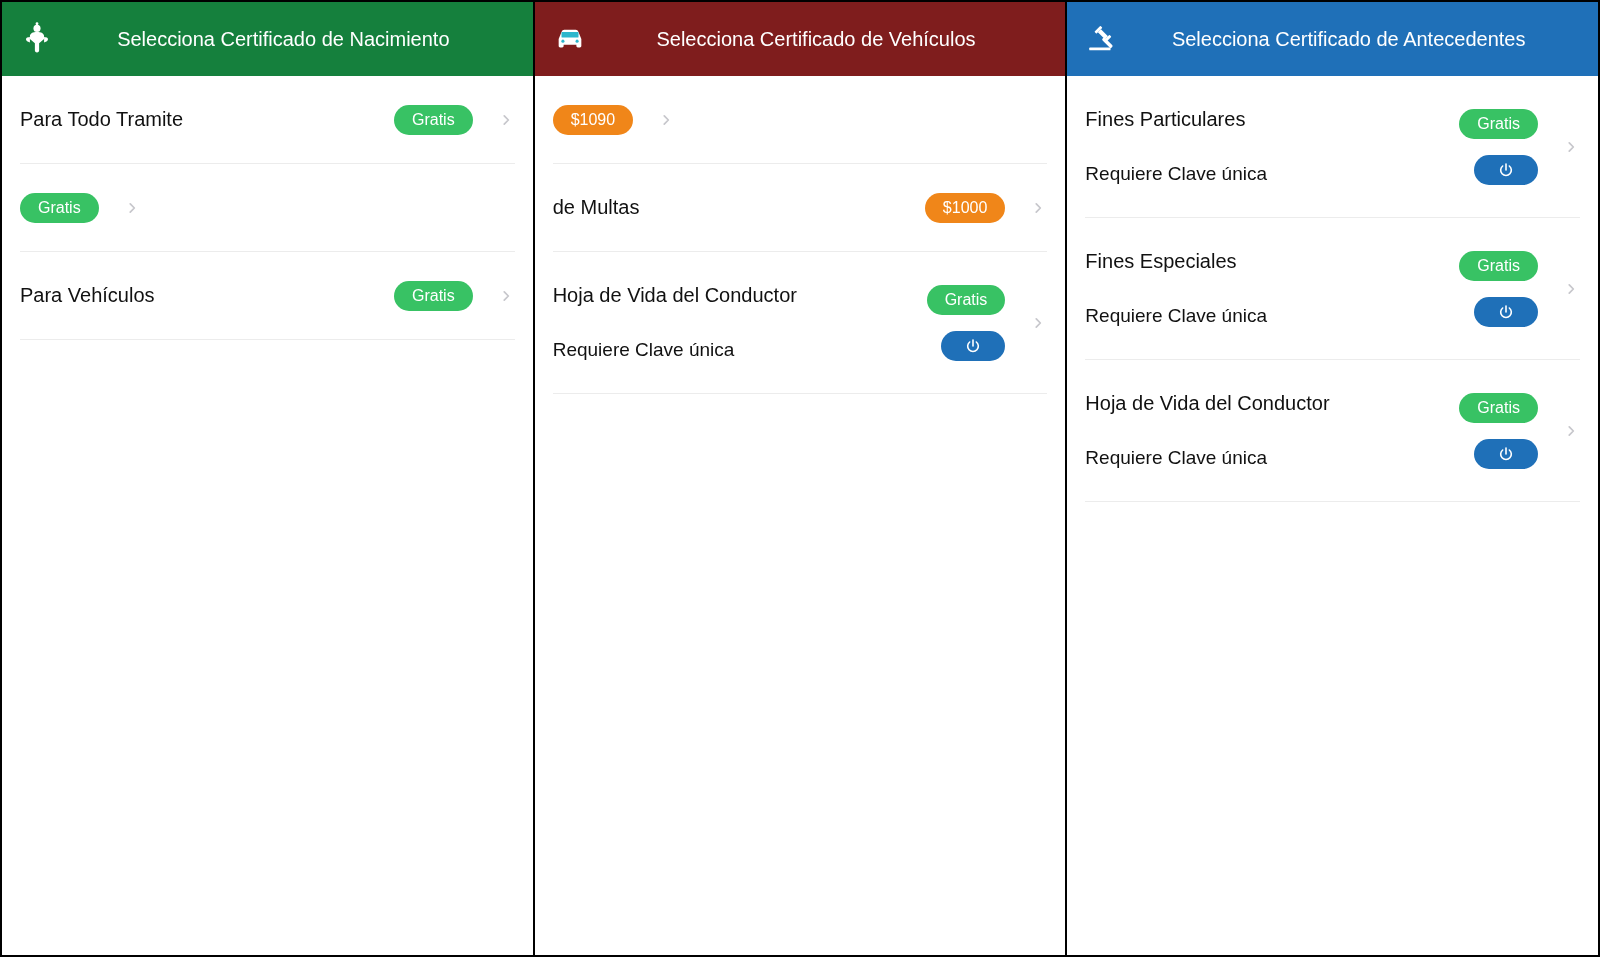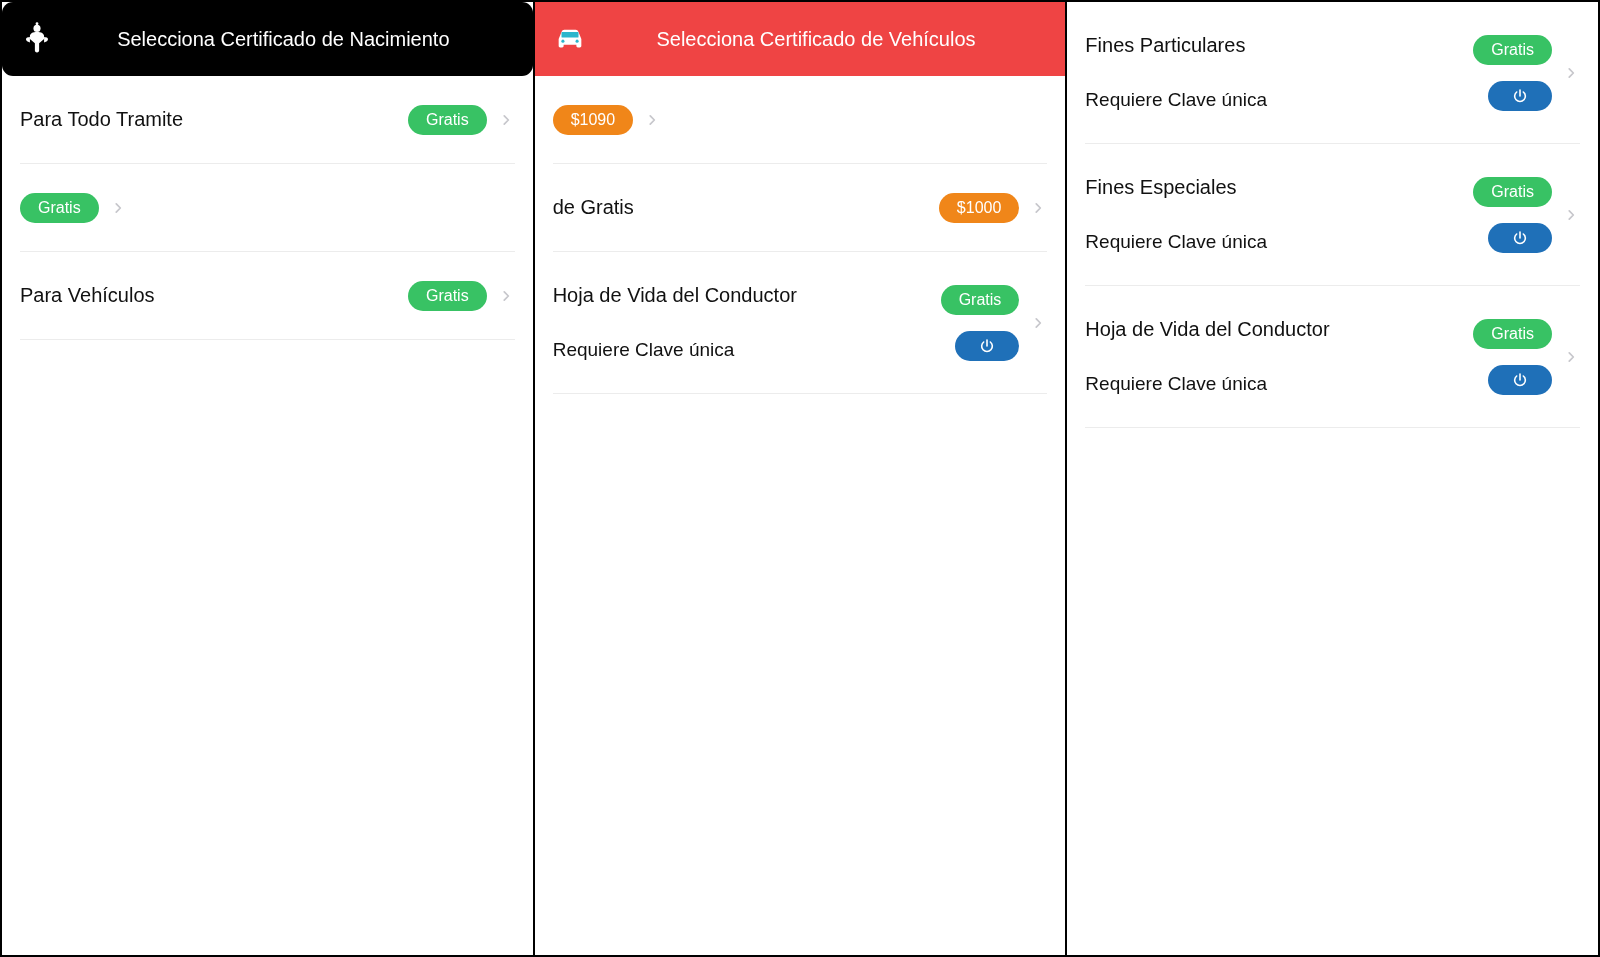--- a/index.html
+++ b/index.html
@@ -30,32 +30,32 @@
     gap: 18px;
   }
   .panel-header .icon { flex: 0 0 auto; }
   .panel-header .title {
     flex: 1 1 auto;
     text-align: center;
     font-size: 20px;
     font-weight: 400;
     padding-right: 20px;
   }
-  .hdr-green  { background: #000000; border-radius: 11px; }
-  .hdr-cyan   { background: #ef4444; }
+  .hdr-green  { background: #15803d; }
+  .hdr-cyan   { background: #7f1d1d; }
   .hdr-blue   { background: #1F70B8; }
 
   .list { padding: 0 18px; }
   .row {
     display: flex;
     align-items: center;
     border-bottom: 1px solid #ececec;
     padding: 24px 0;
     min-height: 88px;
-    gap: 10px;
+    gap: 24px;
   }
   .row.tall { padding: 32px 0; }
   .row-texts { flex: 1 1 auto; display: flex; flex-direction: column; gap: 16px; }
   .row-title { font-size: 20px; color: #111; }
   .row-sub   { font-size: 19px; color: #111; margin-top: 16px; }
   .row-badges { flex: 0 0 auto; display: flex; flex-direction: column; gap: 16px; align-items: flex-end; }
   .pill {
     border-radius: 999px;
     color: #fff;
     font-size: 16px;
@@ -184,21 +184,21 @@
         </div>
       <span class="chevron">
           <svg width="14" height="20">
             <use href="#sym-chevron"></use>
           </svg>
         </span>
     </div>
 
     <div class="row">
       <div class="row-texts">
-          <span class="row-title">de Gratis</span>
+          <span class="row-title">de Multas</span>
         </div>
       <div class="row-badges">
           <span class="pill pill-orange">$1000</span>
         </div>
       <span class="chevron">
           <svg width="14" height="20">
             <use href="#sym-chevron"></use>
           </svg>
         </span>
     </div>
@@ -222,20 +222,28 @@
           <svg width="14" height="20">
             <use href="#sym-chevron"></use>
           </svg>
         </span>
     </div>
 
   </div>
 </div>
 
 <div class="panel">
+  <div class="panel-header hdr-blue">
+    <span class="icon">
+        <svg width="34" height="34">
+          <use href="#sym-gavel"></use>
+        </svg>
+      </span>
+    <span class="title">Selecciona Certificado de Antecedentes</span>
+  </div>
   <div class="list">
 
     <div class="row tall">
       <div class="row-texts">
         <span class="row-title">Fines Particulares</span>
         <span class="row-sub">Requiere Clave única</span>
       </div>
       <div class="row-badges">
         <span class="pill pill-green">Gratis</span>
         <span class="pill pill-blue">

